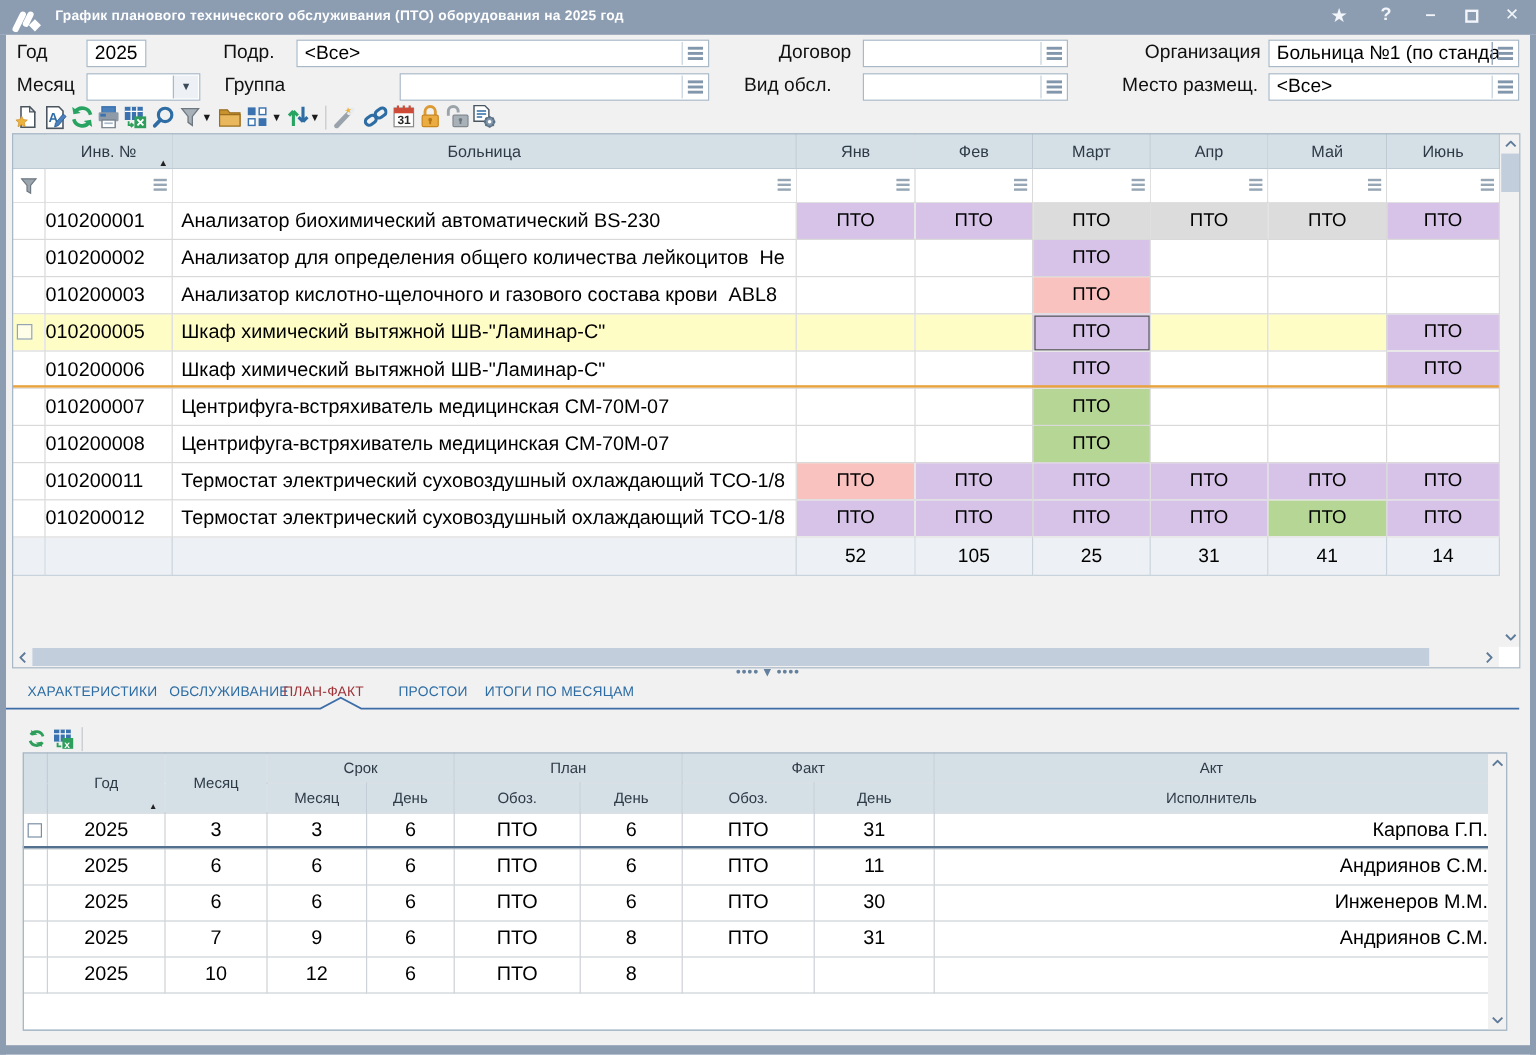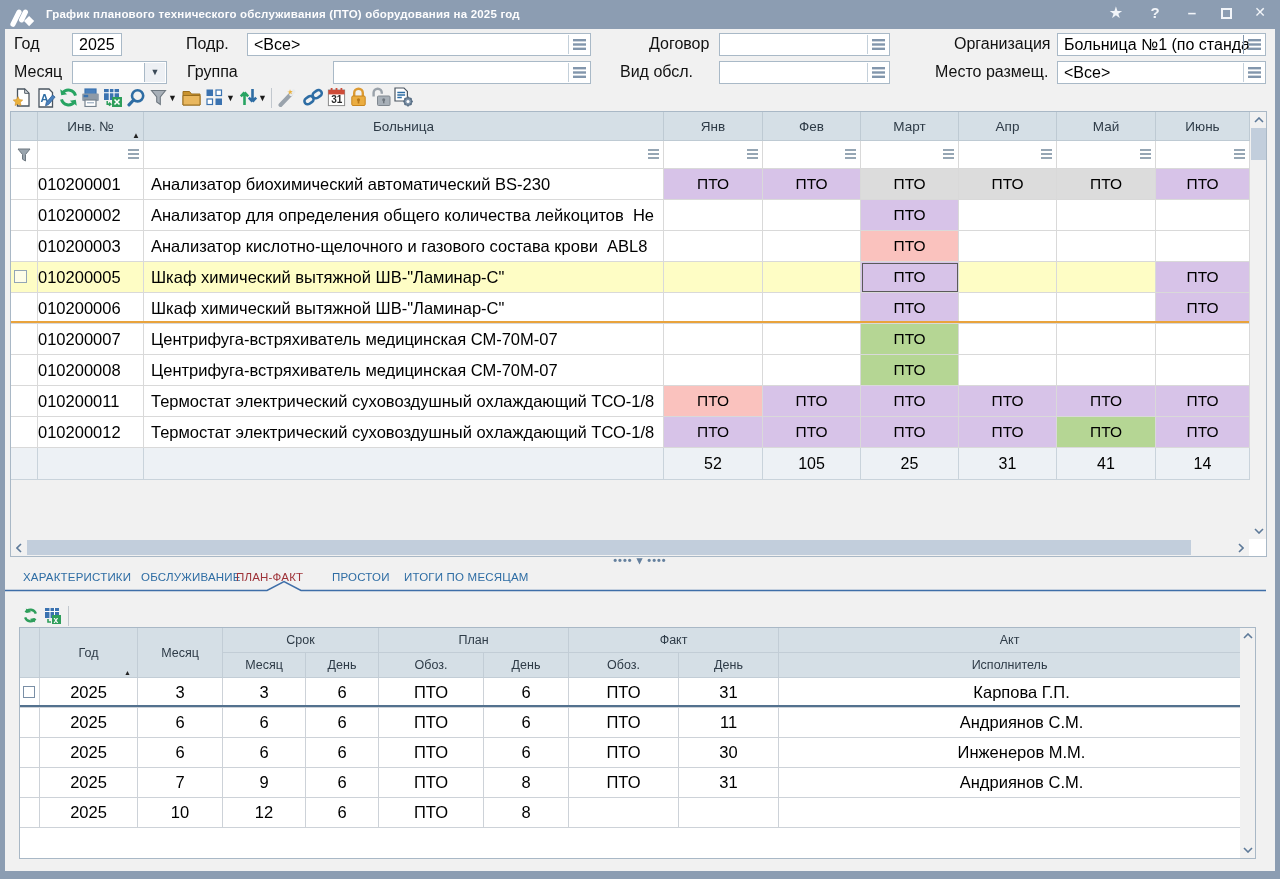--- a/index.html
+++ b/index.html
@@ -43,21 +43,21 @@
 
 .tab{font-size:11.5px;color:#2E6DA4;letter-spacing:.2px}
 .tabact{color:#9E3238}
 
 #btbl{left:19px;top:627px;width:1221px;border-collapse:collapse;table-layout:fixed;background:#fff}
 #btbl td{border:1px solid #CDD2D8;font-size:16.5px;overflow:hidden;white-space:nowrap;padding:0;text-align:center}
 #btbl td.h{background:#D5DFE6;font-size:12.5px;color:#2E3B47;border-color:#C2CDD6}
 #btbl tr.bh1 td{height:25px}
 #btbl tr.bh2 td{height:25px}
 #btbl tr.brow td{height:30px}
-#btbl td.exe{text-align:center;padding-left:24px}
+#btbl td.exe{text-align:right;padding-left:24px}
 </style></head>
 <body>
 
 <div class="abs" id="titlebar"></div>
 <svg class="abs" style="left:8px;top:9px" width="30" height="18" viewBox="0 0 30 18">
  <g stroke="#FFFFFF" stroke-width="5.2" stroke-linecap="round" fill="none">
   <path d="M5 15.2L11 3.2"></path>
   <path d="M13.6 10.8L17.4 3.2"></path>
  </g>
  <rect x="17.5" y="8.5" width="7.2" height="7.2" transform="rotate(45 21.1 12.1)" fill="#FFFFFF"></rect>

